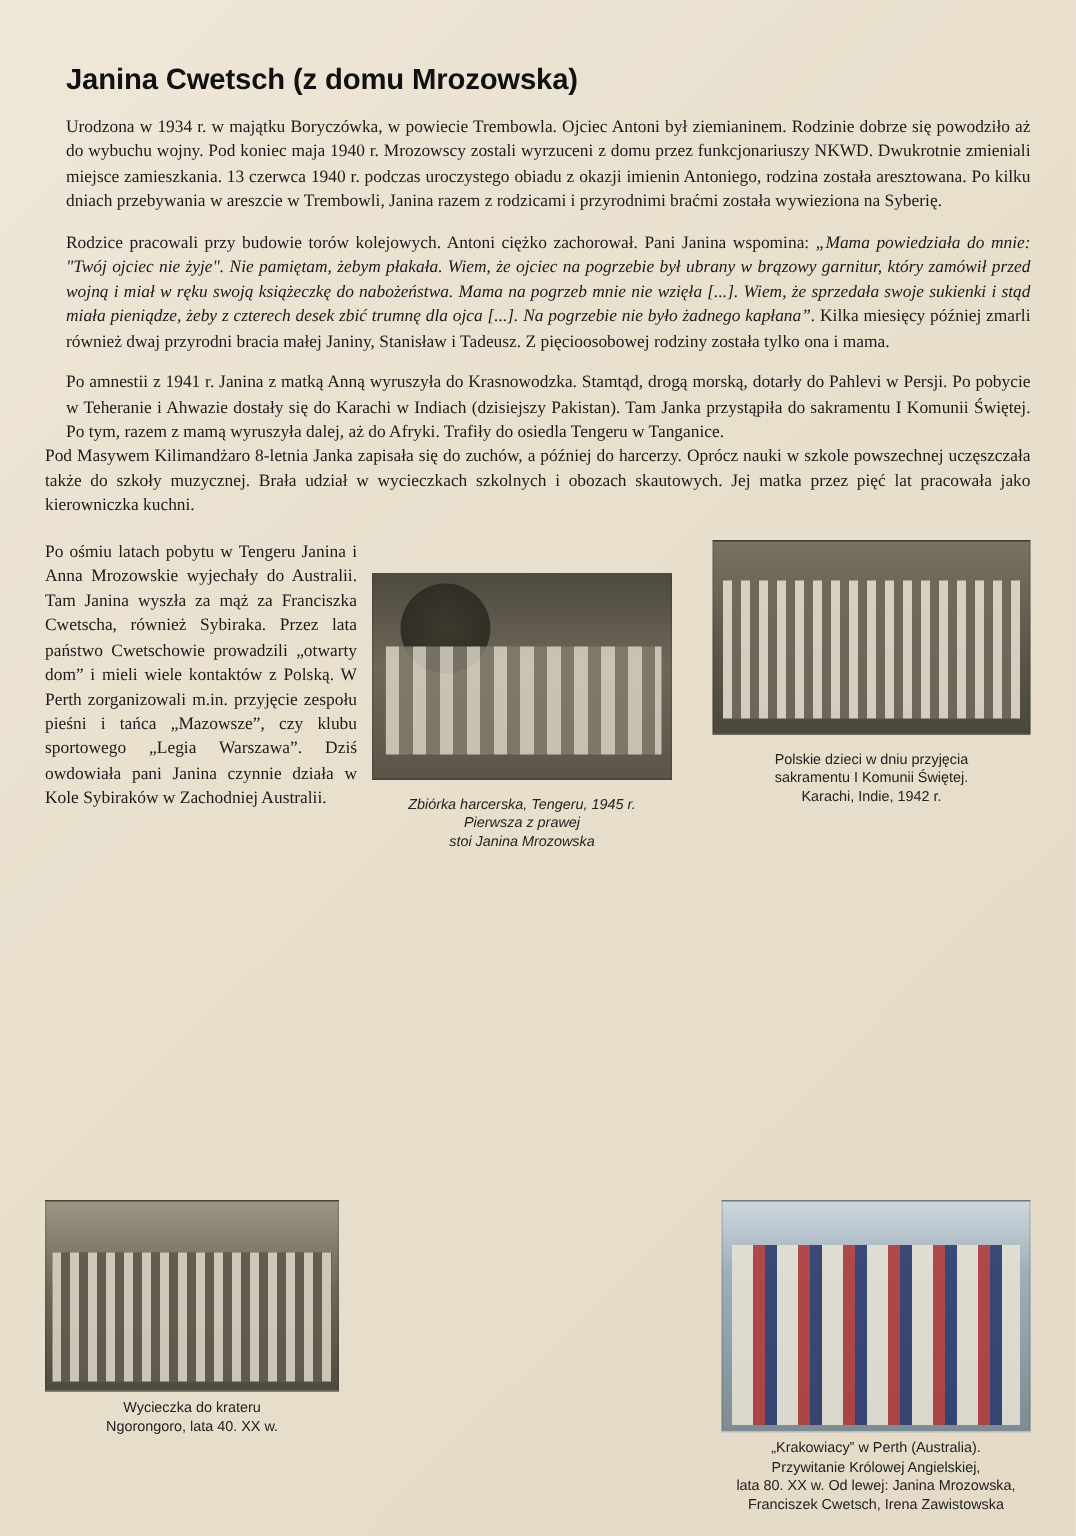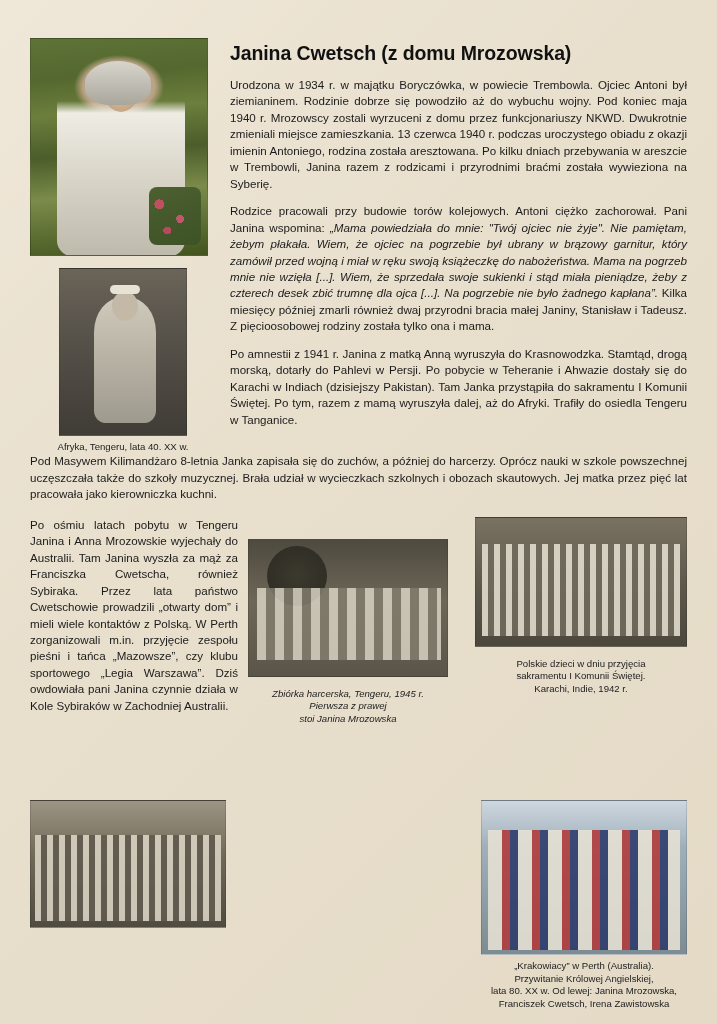--- a/index.html
+++ b/index.html
@@ -48,20 +48,21 @@
   .title .sub {
     font-weight: bold;
   }
 
   p.body {
     font-size: 11.6px;
     line-height: 1.42;
     text-align: justify;
     margin: 0 0 11px 0;
     color: #1b1b1b;
+    font-family: Liberation Serif, serif;
   }
   p.body:last-child { margin-bottom: 0; }
   .ital { font-style: italic; }
 
   
   .photo {
     background: #b9b2a4;
     display: block;
     position: relative;
     overflow: hidden;
@@ -300,34 +301,20 @@
     opacity: .88;
   }
 </style>
 </head>
 <body>
 
 <div class="page">
 
   <div class="top">
 
-    <div class="top-left">
-      <div class="photo ph-portrait">
-        <div class="figure"></div>
-        <div class="hair"></div>
-        <div class="flowers"></div>
-      </div>
-
-      <div class="photo ph-girl">
-        <div class="g-body"></div>
-        <div class="g-head"></div>
-        <div class="g-bow"></div>
-      </div>
-      <div class="cap">Afryka, Tengeru, lata 40. XX w.</div>
-    </div>
 
     <div class="top-right">
       <h1 class="title">
         <span>Janina Cwetsch</span>
         <span class="sub">(z domu Mrozowska)</span>
       </h1>
 
       <p class="body">Urodzona w 1934 r. w majątku Boryczówka, w powiecie Trembowla. Ojciec Antoni był ziemianinem. Rodzinie dobrze się powodziło aż do wybuchu wojny. Pod koniec maja 1940 r. Mrozowscy zostali wyrzuceni z domu przez funkcjonariuszy NKWD. Dwukrotnie zmieniali miejsce zamieszkania. 13 czerwca 1940 r. podczas uroczystego obiadu z okazji imienin Antoniego, rodzina została aresztowana. Po kilku dniach przebywania w areszcie w Trembowli, Janina razem z rodzicami i przyrodnimi braćmi została wywieziona na Syberię.</p>
 
       <p class="body">
@@ -363,20 +350,22 @@
     </div>
   </div>
 
   <div class="bottom">
 
 
     <div class="b-item mid-item">
       <div class="photo ph-crater">
         <div class="crowd"></div>
       </div>
+      <div class="cap" style="white-space: pre-line;">Wycieczka do krateru
+Ngorongoro, lata 40. XX w.</div>
     </div>
 
     <div class="b-item right-item">
       <div class="photo ph-krakowiacy">
         <div class="dancers"></div>
       </div>
       <div class="cap" style="white-space: pre-line;">„Krakowiacy” w Perth (Australia).
 Przywitanie Królowej Angielskiej,
 lata 80. XX w. Od lewej: Janina Mrozowska,
 Franciszek Cwetsch, Irena Zawistowska</div>

